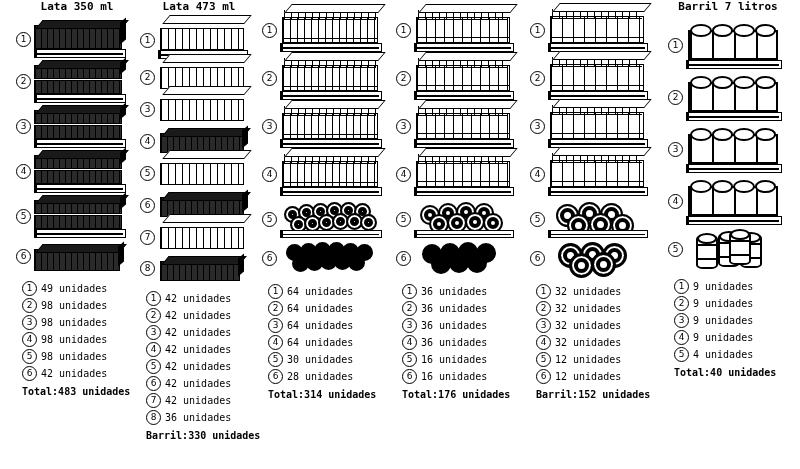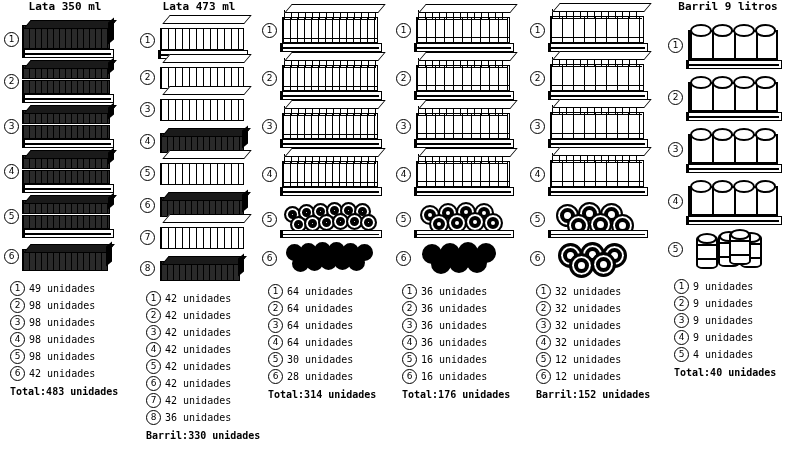--- a/index.html
+++ b/index.html
@@ -120,21 +120,21 @@
   .barrel-block .lids i{
     display:block;width:18px;height:9px;border:2px solid #000;border-radius:50%;
     background:#fff;
   }
 </style>
 </head>
 <body>
 
 <div id="board">
 
-  <div class="col" style="left:4px;width:122px;">
+  <div class="col" style="left:16px;width:122px;">
     <div class="col-title">Lata 350 ml</div>
     <div class="layers">
 
       <div class="layer-row" style="height:40px;">
         <span class="circ">1</span>
         <span class="art" style="width:96px;height:38px;">
           <span class="pallet" style="display:block;width:96px;height:38px;position:relative;">
             <span class="cans" style="position:absolute;left:0;bottom:9px;width:88px;height:24px;">
                 <i class="top"></i>
                 <i class="side"></i>
@@ -671,21 +671,21 @@
       </div>
       <div class="legend-row">
         <span class="circ">6</span>
         <span class="legend-txt">12 unidades</span>
       </div>
       <div class="total">Barril:152 unidades</div>
     </div>
   </div>
 
   <div class="col" style="left:668px;width:120px;">
-    <div class="col-title">Barril 9 litros</div>
+    <div class="col-title">Barril 7 litros</div>
     <div class="layers">
 
       <div class="layer-row" style="height:52px;">
         <span class="circ">1</span>
         <span class="art" style="width:98px;height:48px;">
           <span class="barrel-block" style="position:absolute;left:2px;bottom:9px;width:90px;height:30px;">
             <i class="lids">
                 <i></i>
                 <i></i>
                 <i></i>

